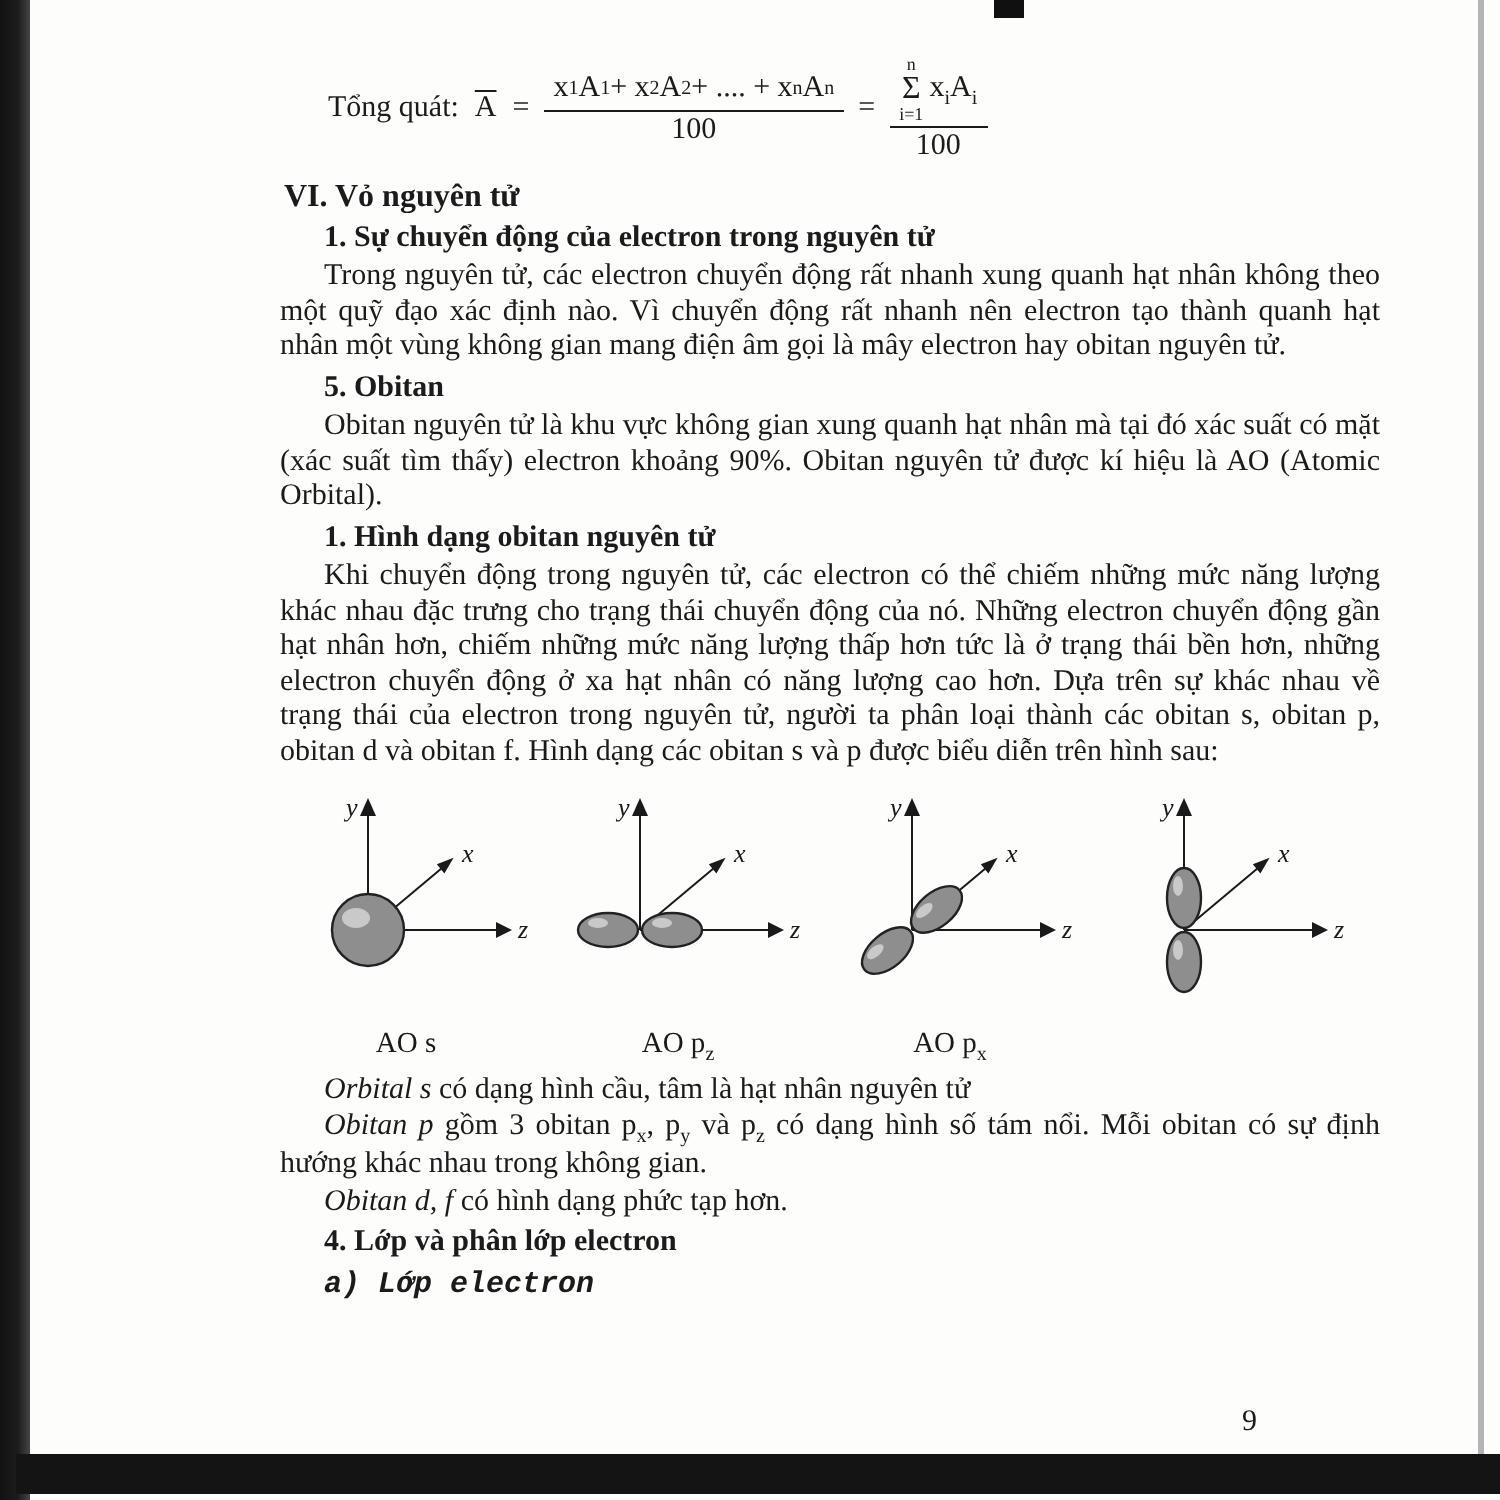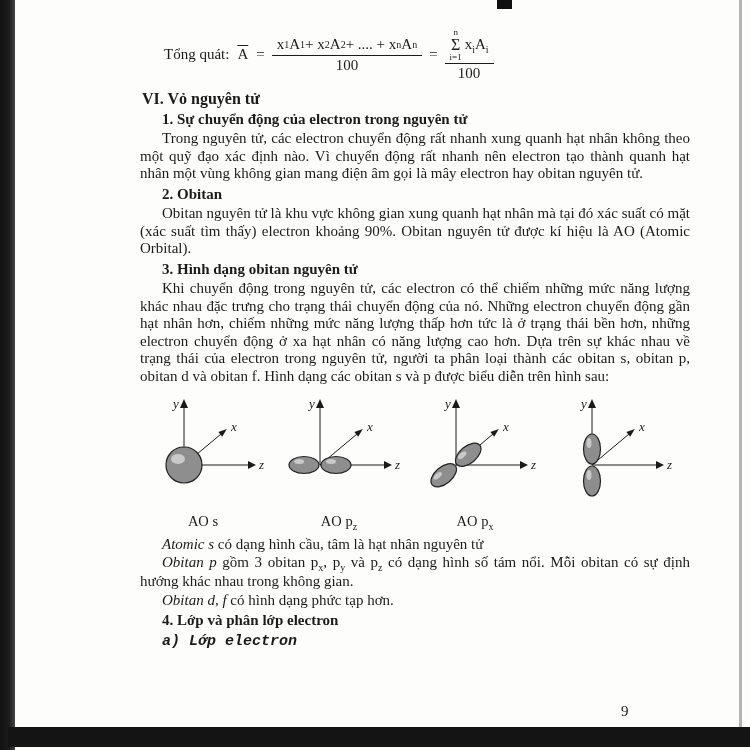--- a/index.html
+++ b/index.html
@@ -90,24 +90,24 @@
         </span>
         <span class="den">100</span>
       </span>
     </div>
 
     <h2 class="h-main">VI. Vỏ nguyên tử</h2>
 
     <h3 class="h-sub">1. Sự chuyển động của electron trong nguyên tử</h3>
     <p class="body">Trong nguyên tử, các electron chuyển động rất nhanh xung quanh hạt nhân không theo một quỹ đạo xác định nào. Vì chuyển động rất nhanh nên electron tạo thành quanh hạt nhân một vùng không gian mang điện âm gọi là mây electron hay obitan nguyên tử.</p>
 
-    <h3 class="h-sub">2. Obitan</h3>
+    <h3 class="h-sub">5. Obitan</h3>
     <p class="body">Obitan nguyên tử là khu vực không gian xung quanh hạt nhân mà tại đó xác suất có mặt (xác suất tìm thấy) electron khoảng 90%. Obitan nguyên tử được kí hiệu là AO (Atomic Orbital).</p>
 
-    <h3 class="h-sub">3. Hình dạng obitan nguyên tử</h3>
+    <h3 class="h-sub">1. Hình dạng obitan nguyên tử</h3>
     <p class="body">Khi chuyển động trong nguyên tử, các electron có thể chiếm những mức năng lượng khác nhau đặc trưng cho trạng thái chuyển động của nó. Những electron chuyển động gần hạt nhân hơn, chiếm những mức năng lượng thấp hơn tức là ở trạng thái bền hơn, những electron chuyển động ở xa hạt nhân có năng lượng cao hơn. Dựa trên sự khác nhau về trạng thái của electron trong nguyên tử, người ta phân loại thành các obitan s, obitan p, obitan d và obitan f. Hình dạng các obitan s và p được biểu diễn trên hình sau:</p>
 
     <figure class="orbitals">
 
       <div class="orb">
         <svg width="134" height="118" viewBox="0 0 134 118">
           <g>
             <line class="ax" x1="48" y1="72" x2="48" y2="13"></line>
             <polygon class="ah" points="44,15 48,6 52,15"></polygon>
           </g>
@@ -204,21 +204,21 @@
             <ellipse class="lobe" cx="48" cy="88" rx="8.5" ry="15"></ellipse>
             <ellipse class="hl" cx="45" cy="50" rx="2.5" ry="5"></ellipse>
             <ellipse class="hl" cx="45" cy="82" rx="2.5" ry="5"></ellipse>
           </g>
         </svg>
       </div>
 
     </figure>
 
 
-    <p class="body"><i>Atomic s</i><span> có dạng hình cầu, tâm là hạt nhân nguyên tử</span></p>
+    <p class="body"><i>Orbital s</i><span> có dạng hình cầu, tâm là hạt nhân nguyên tử</span></p>
 
     <p class="body"><i>Obitan p</i><span> gồm 3 obitan p</span><sub>x</sub><span>, p</span><sub>y</sub><span> và p</span><sub>z</sub><span> có dạng hình số tám nổi. Mỗi obitan có sự định hướng khác nhau trong không gian.</span></p>
 
     <p class="body"><i>Obitan d, f</i><span> có hình dạng phức tạp hơn.</span></p>
 
     <h3 class="h-sub">4. Lớp và phân lớp electron</h3>
     <h4 class="h-sub-italic">a) Lớp electron</h4>
 
   </div>
 

